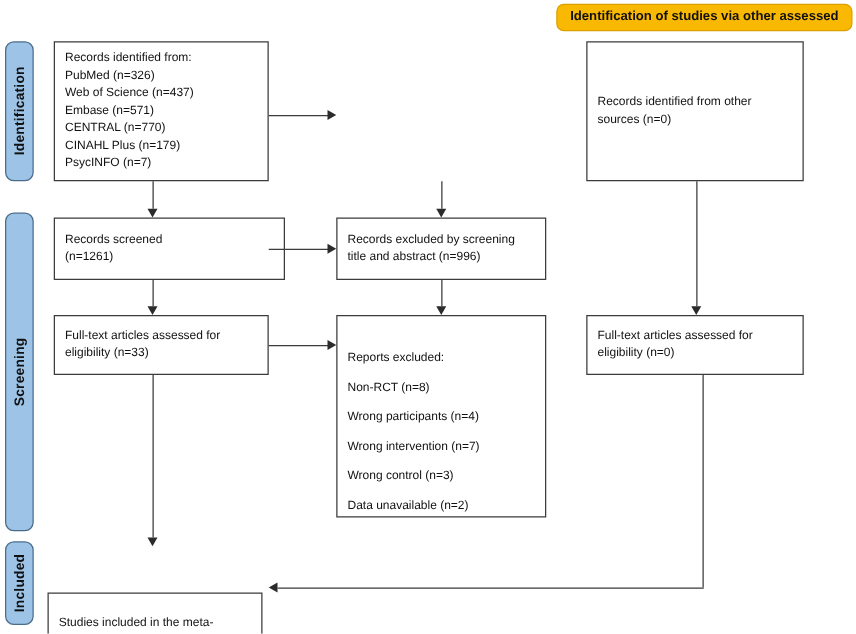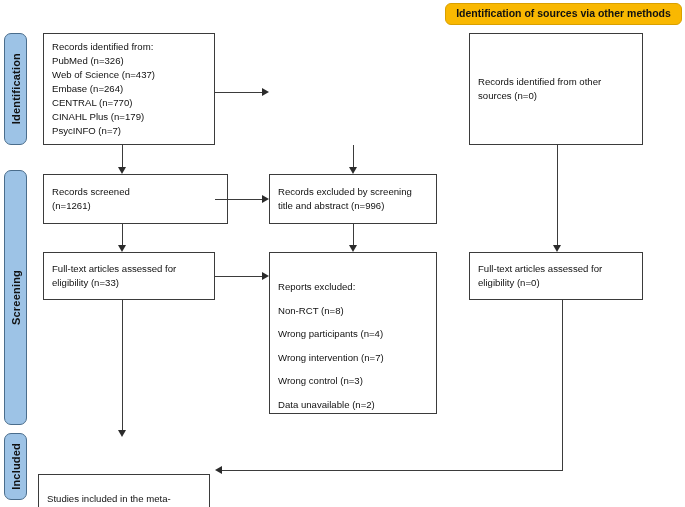--- a/index.html
+++ b/index.html
@@ -111,40 +111,40 @@
     border-right: 7px solid #2b2b2b;
   }
 </style>
 </head>
 <body>
 
 <div id="page">
 
 
   <div class="banner" style="left:445px; top:3px; width:237px; height:22px;">
-    <span>Identification of sources via other methods</span>
+    <span>Identification of studies via other assessed</span>
   </div>
 
   <div class="phase" style="left:4px; top:33px; width:23px; height:112px;">
     <span>Identification</span>
   </div>
 
   <div class="phase" style="left:4px; top:170px; width:23px; height:255px;">
     <span>Screening</span>
   </div>
 
   <div class="phase" style="left:4px; top:433px; width:23px; height:67px;">
     <span>Included</span>
   </div>
 
   <div class="box" style="left:43px; top:33px; width:172px; height:112px;">
     <div class="txt">Records identified from:
 PubMed (n=326)
 Web of Science (n=437)
-Embase (n=264)
+Embase (n=571)
 CENTRAL (n=770)
 CINAHL Plus (n=179)
 PsycINFO (n=7)</div>
   </div>
 
 
   <div class="box" style="left:469px; top:33px; width:174px; height:112px;">
     <div class="txt">Records identified from other
 sources (n=0)</div>
   </div>

